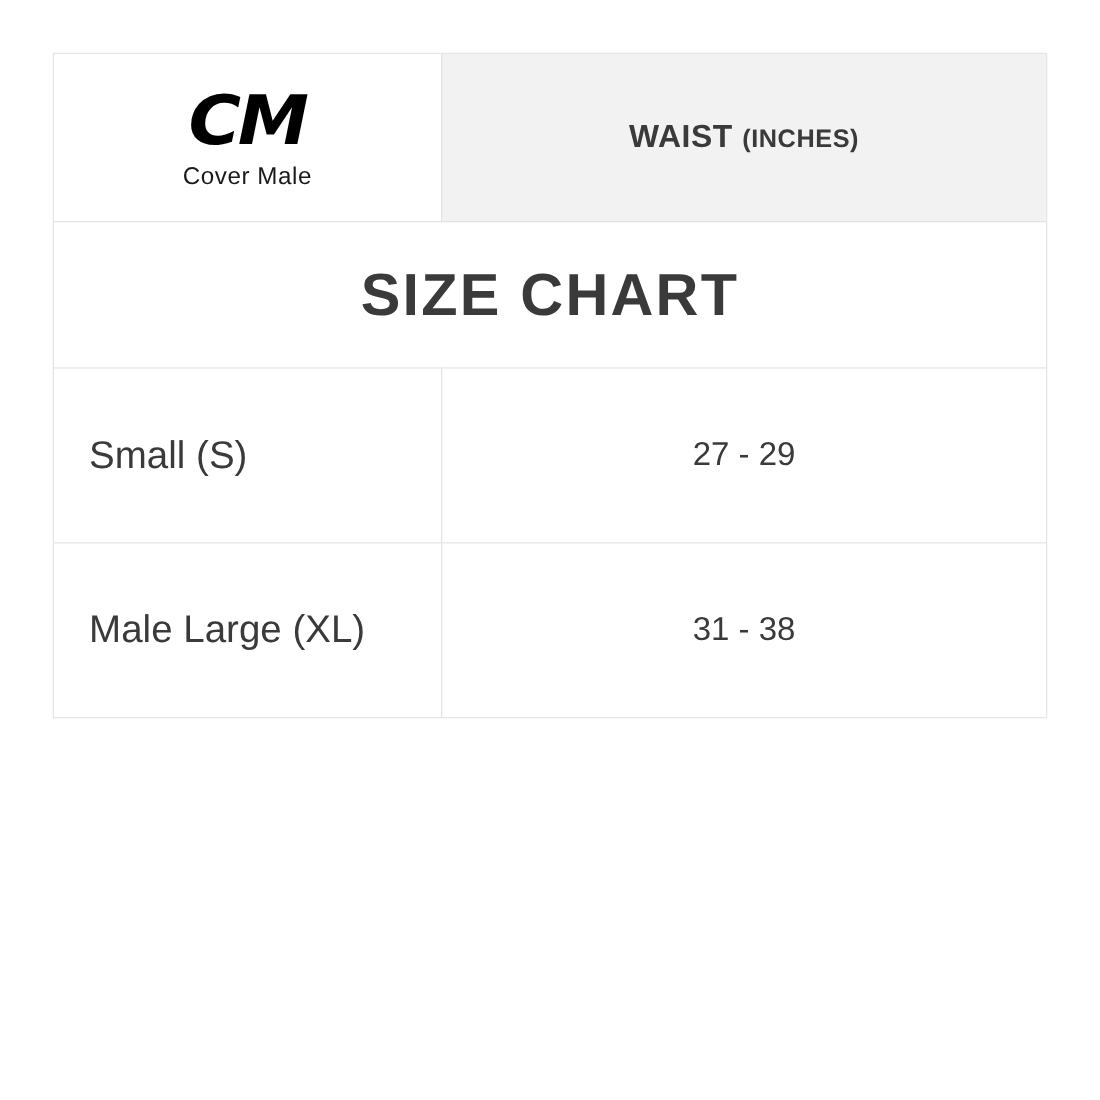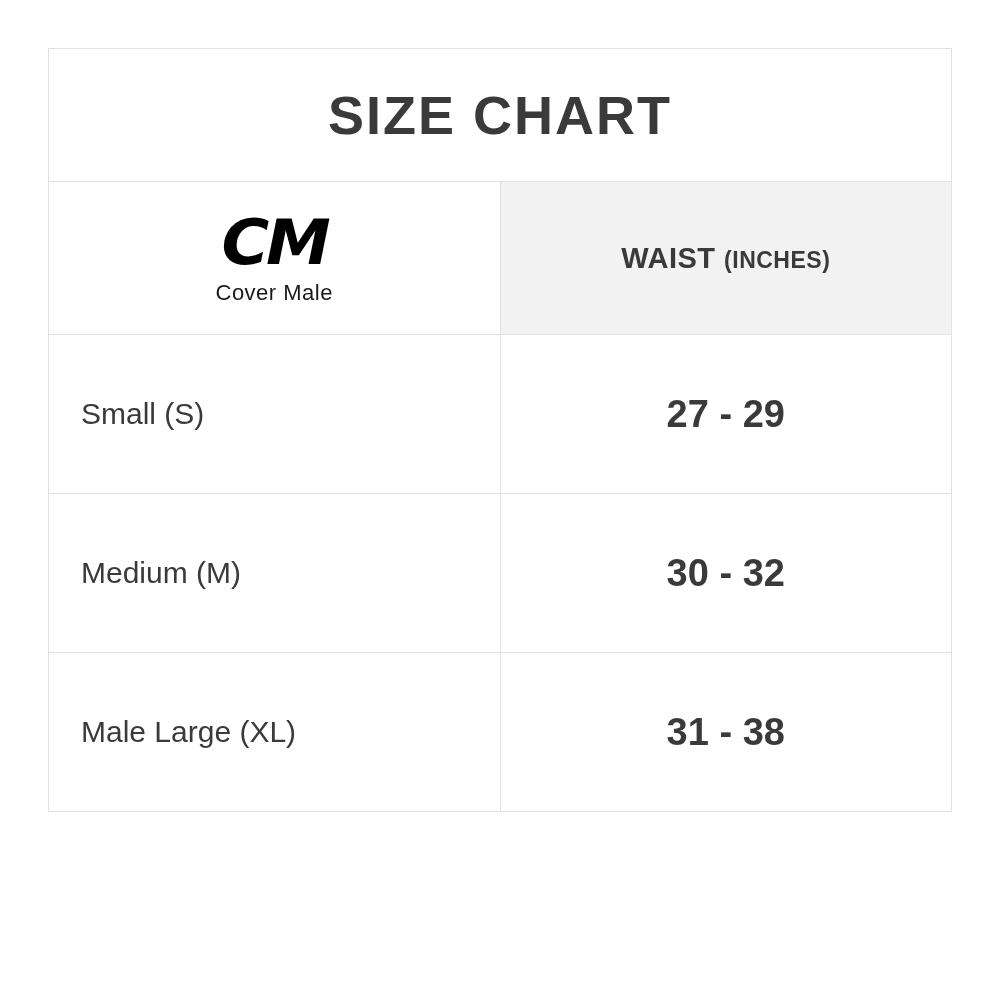--- a/index.html
+++ b/index.html
@@ -67,31 +67,31 @@
     font-weight: bold;
     letter-spacing: 0.5px;
   }
   .size-cell {
     height: 156px;
     border-right: 1px solid #e2e2e2;
     border-bottom: 1px solid #e2e2e2;
     padding-left: 32px;
     vertical-align: middle;
     color: #3a3a3a;
-    font-size: 30px;
+    font-size: 35px;
     font-weight: normal;
   }
   .value-cell {
     height: 156px;
     border-bottom: 1px solid #e2e2e2;
     text-align: center;
     vertical-align: middle;
     color: #3a3a3a;
-    font-size: 38px;
-    font-weight: bold;
+    font-size: 30px;
+    font-weight: normal;
   }
   tr:last-child .size-cell,
   tr:last-child .value-cell {
     border-bottom: none;
   }
   .logo-wrap {
     display: flex;
     flex-direction: column;
     align-items: center;
     justify-content: center;
@@ -114,41 +114,37 @@
   }
 </style>
 </head>
 <body>
 
 <div class="page">
   <div class="chart">
     <table>
       <tbody>
         <tr>
-          <td class="title-cell" colspan="2">SIZE CHART</td>
-        </tr>
-        <tr>
           <td class="logo-cell">
             <div class="logo-wrap">
               <div class="logo-mark">CM</div>
               <div class="logo-word">Cover Male</div>
             </div>
           </td>
           <td class="head-cell">
             <span>WAIST</span>
             <span class="unit">(INCHES)</span>
           </td>
         </tr>
         <tr>
+          <td class="title-cell" colspan="2">SIZE CHART</td>
+        </tr>
+        <tr>
           <td class="size-cell">Small (S)</td>
           <td class="value-cell">27 - 29</td>
-        </tr>
-        <tr>
-          <td class="size-cell">Medium (M)</td>
-          <td class="value-cell">30 - 32</td>
         </tr>
         <tr>
           <td class="size-cell">Male Large (XL)</td>
           <td class="value-cell">31 - 38</td>
         </tr>
       </tbody>
     </table>
   </div>
 </div>
 

